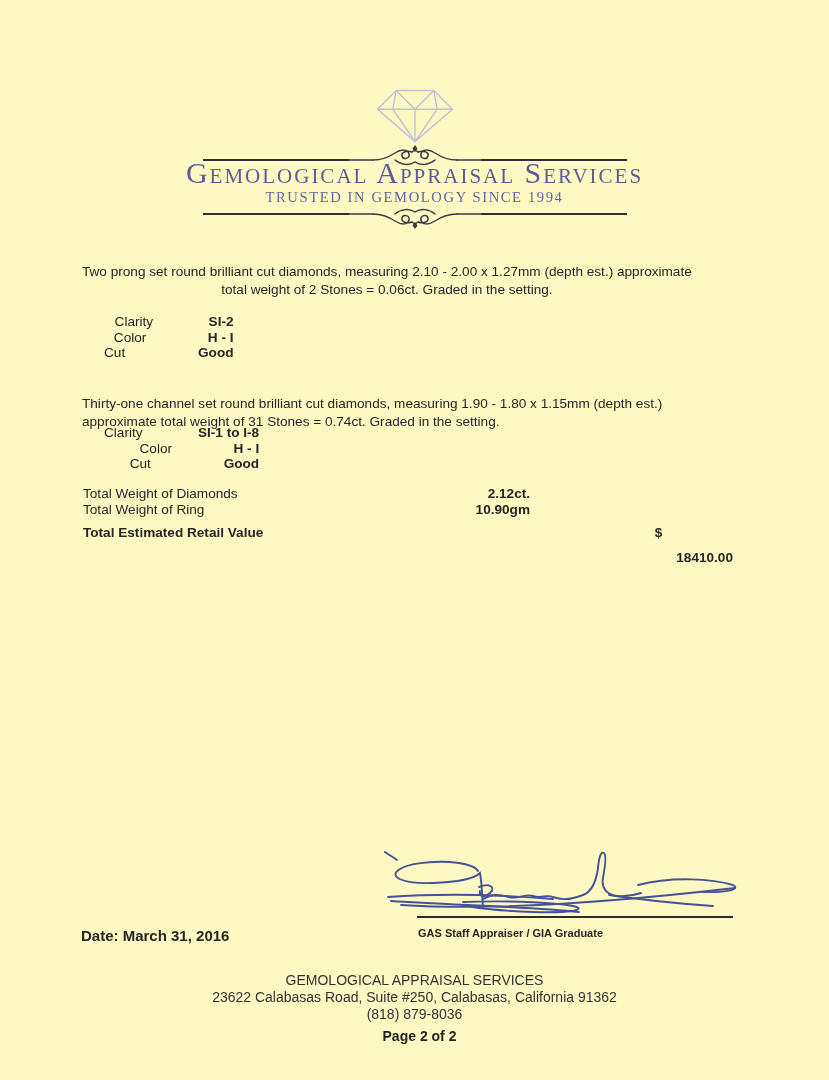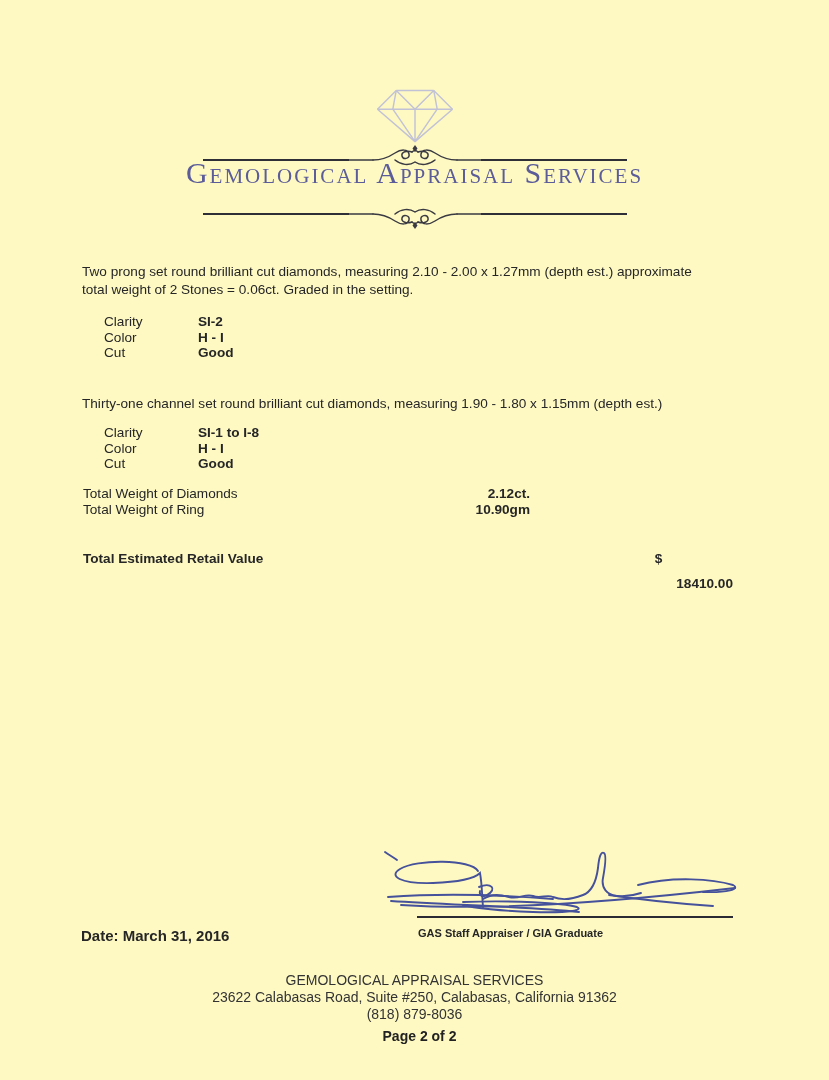--- a/index.html
+++ b/index.html
@@ -33,33 +33,33 @@
   .company-tagline{
     position:absolute;top:189px;left:0;right:0;
     text-align:center;
     font-family:"Liberation Serif", serif;
     font-size:14.6px;line-height:17px;
     letter-spacing:1.6px;
     color:#63659e;
   }
   
   .desc{position:absolute;left:82px;font-size:13.6px;line-height:17.5px;white-space:nowrap;}
-  .desc-item1{top:263px;}
+  .desc-item1{top:263px;text-align:center;}
   .desc-item2{top:378px;margin-top:17px;}
   .grades{position:absolute;left:104px;font-size:13.6px;line-height:15.5px;}
   .grades-item1{top:314px;}
   .grades-item2{top:425px;}
-  .grade-row{display:flex;}
+  .grade-row{display:flex;justify-content:flex-end;}
   .g-label{width:94px;}
   .g-value{font-weight:bold;}
   .totals{position:absolute;left:83px;top:486px;font-size:13.6px;line-height:15.5px;}
   .totals-row{display:flex;width:447px;}
   .t-label{flex:1;}
   .t-value{font-weight:bold;text-align:right;}
-  .retail{position:absolute;left:83px;right:96px;top:551px;display:flex;font-size:13.6px;font-weight:bold;}
+  .retail{position:absolute;left:83px;right:96px;top:525px;display:flex;font-size:13.6px;font-weight:bold;}
   .retail-spacer{flex:1;}
   .retail-amount{margin-left:14px;margin-top:25px;}
   
   .signature-svg{position:absolute;left:383px;top:843px;}
   .sig-line{position:absolute;left:417px;top:916px;width:316px;height:0;border-top:2px solid #2b2b33;}
   .date-label{position:absolute;left:81px;top:927px;font-size:15px;font-weight:bold;}
   .appraiser-title{position:absolute;left:418px;top:927px;font-size:11px;font-weight:bold;}
   
   .footer{position:absolute;left:0;right:0;top:972px;text-align:center;font-size:14px;line-height:17.2px;color:#333;}
   .page-number{margin-top:4px;font-weight:bold;color:#222;padding-left:10px;}
@@ -94,20 +94,21 @@
           <path d="M63 8 C65 6 67 6 69 8"></path>
           <path d="M46 16 C52 21 60 22 66 18 M86 16 C80 21 72 22 66 18"></path>
         </g>
         <path d="M66 1 L68.5 4.5 L66 8 L63.5 4.5 Z" fill="#3a3a42"></path>
       </svg>
       <div class="rule-seg"></div>
     </div>
   </div>
 
   <div class="company-title">Gemological Appraisal Services</div>
+  <div class="company-tagline">TRUSTED IN GEMOLOGY SINCE 1994</div>
 
   <div class="rule-row rule-bottom">
     <div class="rule-inner flip-v">
       <div class="rule-seg"></div>
       <svg class="flourish" viewBox="0 0 132 30">
         <g fill="none" stroke="#3a3a42" stroke-width="1.5" stroke-linecap="round">
           <path d="M0 16 H24 M108 16 H132"></path>
           <path d="M24 16 C34 16 40 13 46 9 C52 5 59 5 60 10 C61 15 54 16 53 12 C52 8 58 6 63 8"></path>
           <path d="M108 16 C98 16 92 13 86 9 C80 5 73 5 72 10 C71 15 78 16 79 12 C80 8 74 6 69 8"></path>
           <path d="M63 8 C65 6 67 6 69 8"></path>
@@ -133,20 +134,21 @@
       <span class="g-value">H - I</span>
     </div>
     <div class="grade-row">
       <span class="g-label">Cut</span>
       <span class="g-value">Good</span>
     </div>
   </div>
 
   <div class="desc desc-item2">
     <div>Thirty-one channel set round brilliant cut diamonds, measuring 1.90 - 1.80 x 1.15mm (depth est.)</div>
+    <div>approximate total weight of 31 Stones = 0.74ct. Graded in the setting.</div>
   </div>
   <div class="grades grades-item2">
     <div class="grade-row">
       <span class="g-label">Clarity</span>
       <span class="g-value">SI-1 to I-8</span>
     </div>
     <div class="grade-row">
       <span class="g-label">Color</span>
       <span class="g-value">H - I</span>
     </div>

